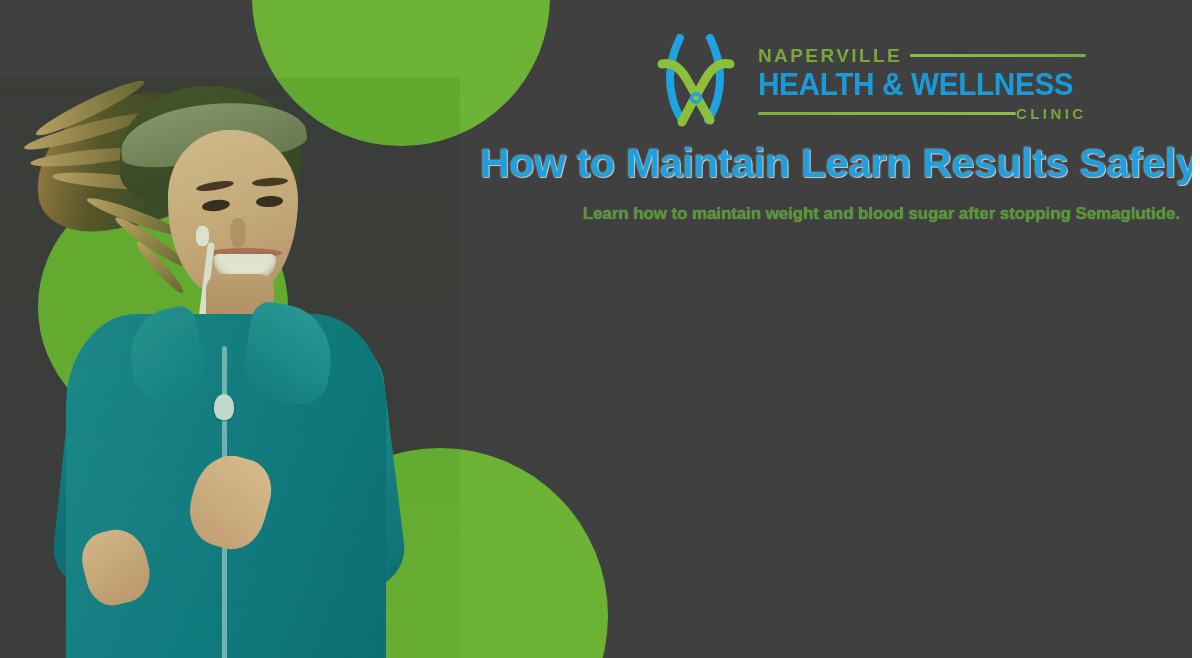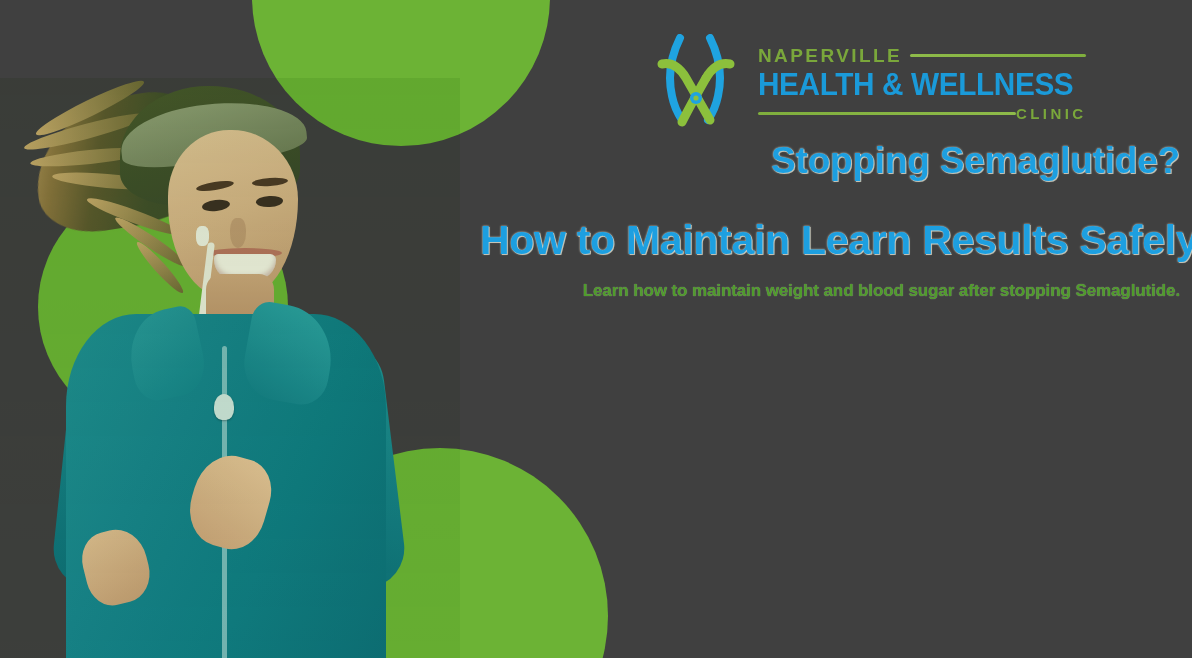--- a/index.html
+++ b/index.html
@@ -317,18 +317,17 @@
       </div>
       <div class="logo-main">HEALTH &amp; WELLNESS</div>
       <div class="logo-row-bottom">
         <span class="rule-bottom"></span>
         <span class="logo-clinic">CLINIC</span>
       </div>
     </div>
   </div>
 
   <div class="copy">
-    <div class="headline-1">Stopping Semaglutide?</div>
     <div class="headline-2">How to Maintain Learn Results Safely</div>
     <div class="subhead">Learn how to maintain weight and blood sugar after stopping Semaglutide.</div>
   </div>
 
 </div>
 
 </body></html>

